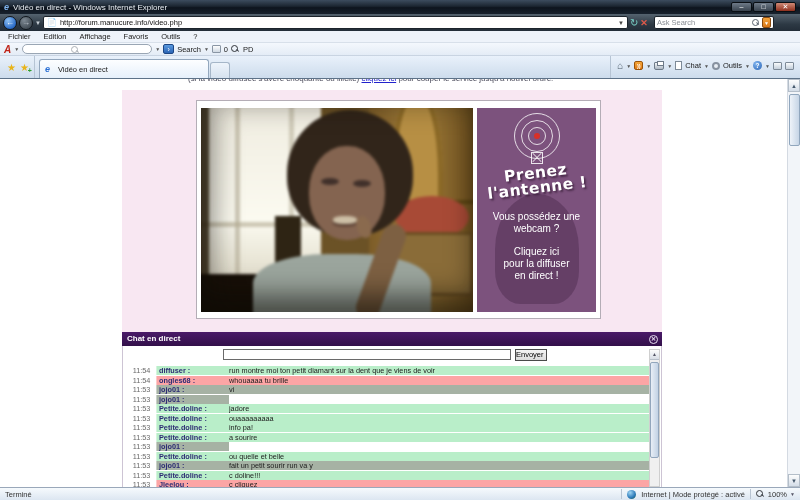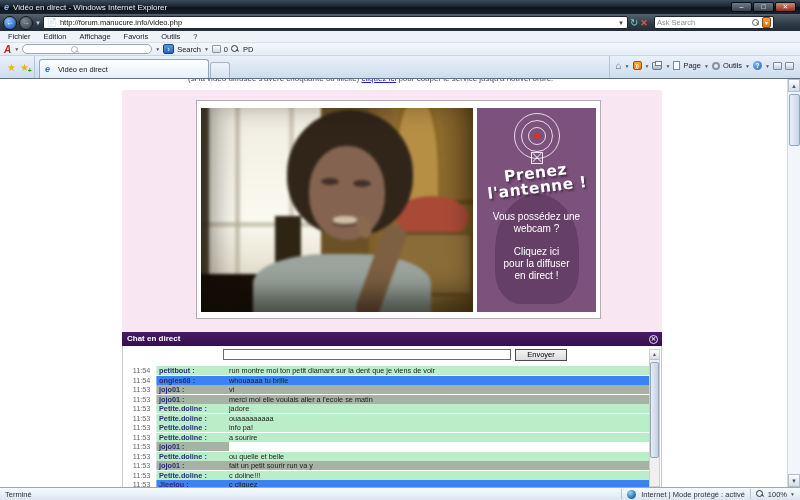--- a/index.html
+++ b/index.html
@@ -115,28 +115,28 @@
   .b-title { position:relative; margin-top:2px; color:#fff; font-family:"DejaVu Sans",sans-serif; font-weight:bold; font-size:15.5px; line-height:15px; text-align:center; transform:rotate(-7deg); white-space:pre-line; text-shadow:1.5px 2px 2px rgba(30,10,30,.55); letter-spacing:.5px; }
   .b-q { position:relative; margin-top:15px; color:#fff; font-size:10px; line-height:12px; text-align:center; white-space:pre-line; }
   .b-cta { position:relative; margin-top:11px; color:#fff; font-size:10px; line-height:12px; text-align:center; white-space:pre-line; }
 
   
   .chat-header { position:absolute; left:122px; top:253px; width:540px; height:14px; background:linear-gradient(180deg,#4a1a68,#33104a); color:#fff; font-size:8px; font-weight:bold; line-height:14px; padding-left:5px; }
   .chat-close { position:absolute; right:4px; top:2.5px; width:9px; height:9px; border:1px solid #e8dff0; border-radius:50%; color:#e8dff0; font-size:6px; line-height:7px; text-align:center; }
   .chat-body { position:absolute; left:122px; top:267px; width:540px; height:141px; background:#fff; border-left:1px solid #cdc4d4; border-right:1px solid #cdc4d4; }
   .chat-input-row { position:absolute; left:0; top:3px; width:100%; height:14px; }
   .chat-input { position:absolute; left:100px; top:0; width:288px; height:11px; border:1px solid #6a6a6a; background:#fff; font-size:7.5px; padding:0 2px; }
-  .send-btn { position:absolute; left:392px; top:0; width:52px; height:12px; background:linear-gradient(#f4f4f4,#dcdcdc); border:1px solid #4a4a4a; font-size:7.5px; line-height:10px; text-align:center; }
+  .send-btn { position:absolute; left:392px; top:0; width:32px; height:12px; background:linear-gradient(#f4f4f4,#dcdcdc); border:1px solid #4a4a4a; font-size:7.5px; line-height:10px; }
   .chat-rows { position:absolute; left:0; top:20px; width:528px; }
   .chat-row { display:flex; height:9px; font-size:7.3px; line-height:9px; }
   .chat-row .t { flex:0 0 33px; background:#fff; color:#6a6a6a; text-align:center; padding-left:4px; }
   .chat-row .u { flex:0 0 73px; font-weight:bold; color:#2d2d74; padding-left:3px; overflow:hidden; white-space:nowrap; }
   .chat-row .m { flex:1; color:#1c1c1c; overflow:hidden; white-space:nowrap; }
   .tone-green .u, .tone-green .m { background:#b9eec9; }
-  .tone-purple .u, .tone-purple .m { background:#3b82f6; }
+  .tone-purple .u, .tone-purple .m { background:#fca5a5; }
   .tone-gray .u, .tone-gray .m { background:#a6b2a4; }
   .tone-green .u, .tone-purple .u, .tone-gray .u { box-shadow:inset 1px 0 0 #ffffff66; }
   .chat-row + .chat-row { margin-top:0.5px; }
 
   
   .chat-scroll { position:absolute; right:1px; top:3px; width:11px; height:138px; background:#f0f0f0; border:1px solid #cfcfcf; }
   .cs-up { height:10px; background:linear-gradient(#fdfdfd,#d8dee6); border-bottom:1px solid #b8c0ca; color:#556; font-size:5px; line-height:9px; text-align:center; }
   .cs-thumb { margin-top:2px; height:96px; background:linear-gradient(90deg,#e8eef6,#c2d2e4); border:1px solid #92a6bc; border-radius:2px; }
 
   
@@ -222,21 +222,21 @@
     </div>
     <div class="tab-stub"></div>
     <div class="cmdbar">
       <span class="home-ico">⌂</span>
         <span class="tb-caret">▼</span>
       <div class="rss-ico">))</div>
         <span class="tb-caret">▼</span>
       <div class="print-ico"></div>
         <span class="tb-caret">▼</span>
       <div class="page-ico"></div>
-      <span>Page</span>
+      <span>Chat</span>
         <span class="tb-caret">▼</span>
       <div class="gear-ico"></div>
       <span>Outils</span>
         <span class="tb-caret">▼</span>
       <div class="help-ico">?</div>
         <span class="tb-caret">▼</span>
       <div class="xtra-ico"></div>
       <div class="xtra-ico"></div>
     </div>
   </div>
@@ -301,37 +301,36 @@
     </div>
 
     <div class="chat-body">
       <div class="chat-input-row">
         <input class="chat-input" value="" style="">
         <div class="send-btn">Envoyer</div>
       </div>
       <div class="chat-rows">
           <div class="chat-row tone-green">
             <span class="t">11:54</span>
-            <span class="u">petitbout :</span>
+            <span class="u">diffuser :</span>
             <span class="m">run montre moi ton petit diamant sur la dent que je viens de voir</span>
           </div>
           <div class="chat-row tone-purple">
             <span class="t">11:54</span>
             <span class="u">ongles68 :</span>
             <span class="m">whouaaaa tu brille</span>
           </div>
           <div class="chat-row tone-gray">
             <span class="t">11:53</span>
             <span class="u">jojo01 :</span>
             <span class="m">vi</span>
           </div>
           <div class="chat-row tone-gray">
             <span class="t">11:53</span>
             <span class="u">jojo01 :</span>
-            <span class="m">merci moi elle voulais aller a l'ecole se matin</span>
           </div>
           <div class="chat-row tone-green">
             <span class="t">11:53</span>
             <span class="u">Petite.doline :</span>
             <span class="m">jadore</span>
           </div>
           <div class="chat-row tone-green">
             <span class="t">11:53</span>
             <span class="u">Petite.doline :</span>
             <span class="m">ouaaaaaaaaa</span>

